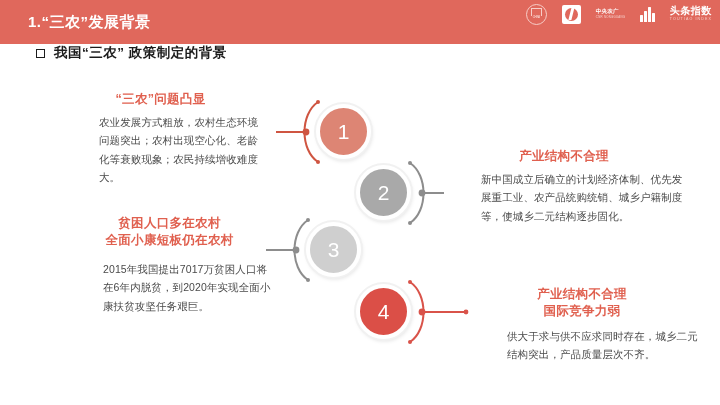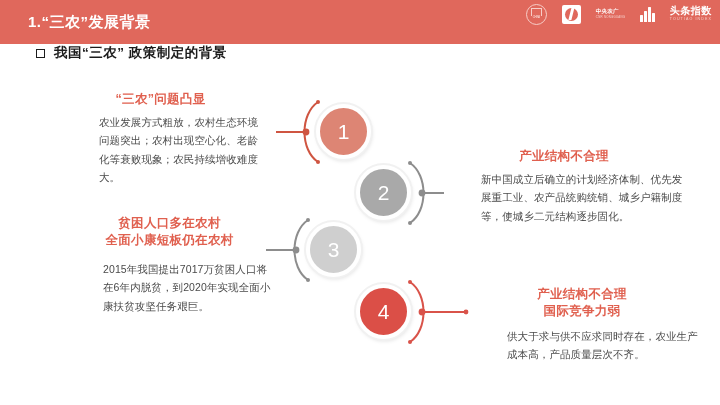--- a/index.html
+++ b/index.html
@@ -278,14 +278,14 @@
 
 <div class="block blk3">
   <div class="block-head" style="white-space:pre-line">贫困人口多在农村
 全面小康短板仍在农村</div>
   <div class="block-body">2015年我国提出7017万贫困人口将在6年内脱贫，到2020年实现全面小康扶贫攻坚任务艰巨。</div>
 </div>
 
 <div class="block blk4">
   <div class="block-head" style="white-space:pre-line">产业结构不合理
 国际竞争力弱</div>
-  <div class="block-body">供大于求与供不应求同时存在，农业生产成本高，产品质量层次不齐。</div>
+  <div class="block-body">供大于求与供不应求同时存在，城乡二元结构突出，产品质量层次不齐。</div>
 </div>
 
 </body></html>

